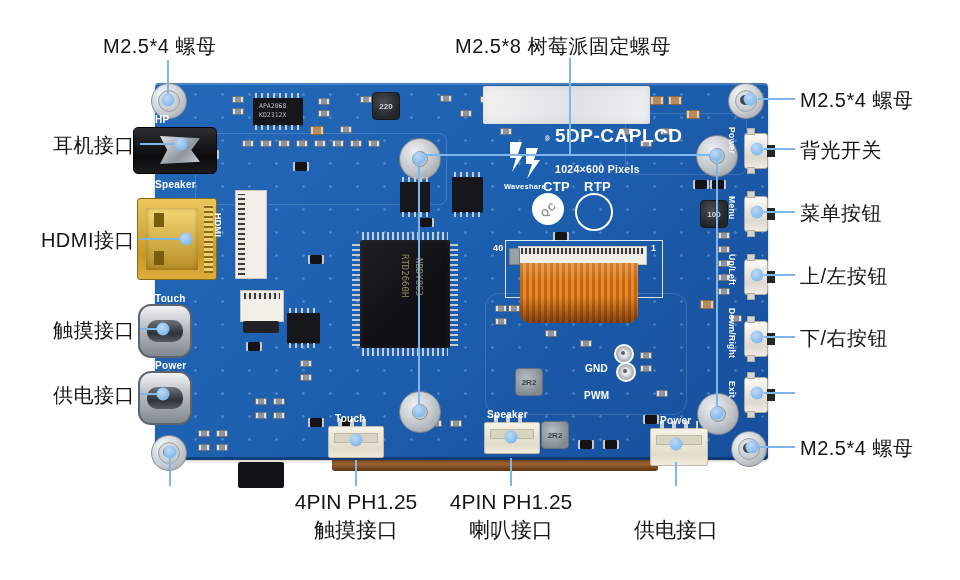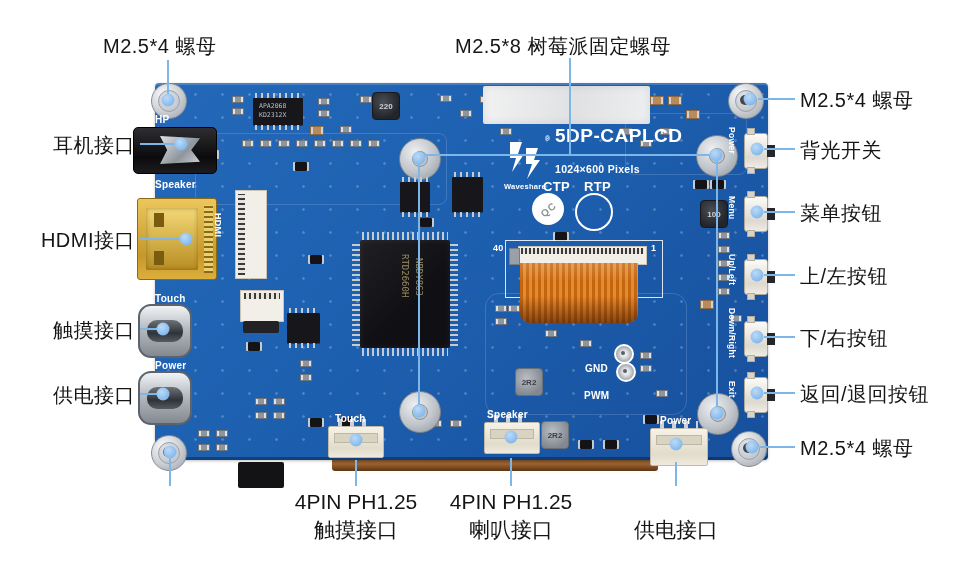--- a/index.html
+++ b/index.html
@@ -412,21 +412,20 @@
   <div class="cdot" style="left:676px;top:444px;"></div>
 
   <div class="label" style="left:103px;top:33px;">M2.5*4 螺母</div>
   <div class="label" style="left:455px;top:33px;">M2.5*8 树莓派固定螺母</div>
 
   <div class="label" style="left:800px;top:87px;">M2.5*4 螺母</div>
   <div class="label" style="left:800px;top:137px;">背光开关</div>
   <div class="label" style="left:800px;top:200px;">菜单按钮</div>
   <div class="label" style="left:800px;top:263px;">上/左按钮</div>
   <div class="label" style="left:800px;top:325px;">下/右按钮</div>
-  <div class="label" style="left:800px;top:381px;">返回/退回按钮</div>
   <div class="label" style="left:800px;top:435px;">M2.5*4 螺母</div>
 
   <div class="label rt" style="left:18px;top:227px;width:117px;">HDMI接口</div>
   <div class="label rt" style="left:18px;top:132px;width:117px;">耳机接口</div>
   <div class="label rt" style="left:18px;top:317px;width:117px;">触摸接口</div>
   <div class="label rt" style="left:18px;top:382px;width:117px;">供电接口</div>
 
   <div class="blabel" style="left:271px;top:488px;">
     <span>4PIN PH1.25</span><br>
     <span>触摸接口</span>

